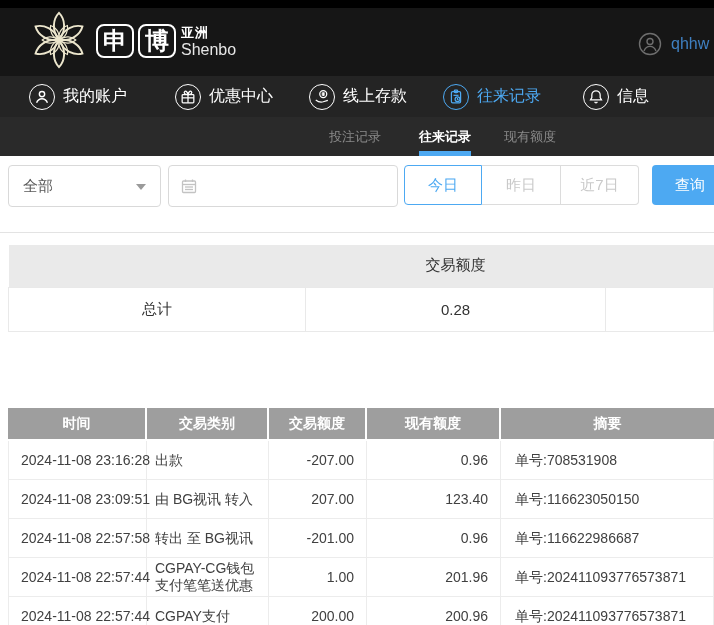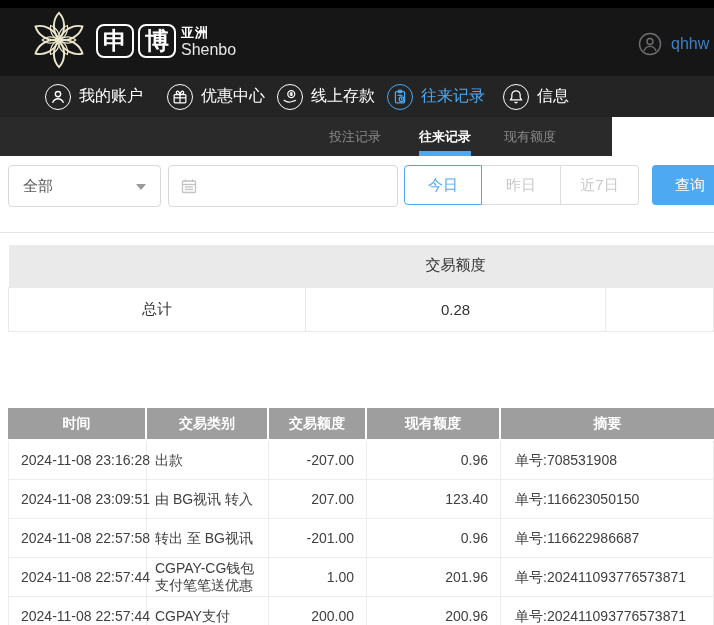--- a/index.html
+++ b/index.html
@@ -11,30 +11,30 @@
   .hdr-strip { position:absolute; left:0; top:0; width:714px; height:8px; background:#000; }
   .flower { position:absolute; left:30px; top:11px; }
   .logo-box { position:absolute; top:24px; width:38px; height:34px; border:2px solid #fff; border-radius:8px; color:#fff; font-size:24px; font-weight:bold; text-align:center; line-height:30px; }
   .lb1 { left:96px; } .lb2 { left:138px; }
   .logo-cn { position:absolute; left:181px; top:23px; color:#fff; font-size:13px; font-weight:bold; letter-spacing:1px; line-height:20px; }
   .logo-en { position:absolute; left:181px; top:43px; color:#e6e6e6; font-size:16px; line-height:13px; }
   .account { position:absolute; left:638px; top:32px; display:flex; align-items:center; gap:9px; }
   .account .uname { color:#3f80c2; font-size:16px; white-space:nowrap; }
 
   
-  .nav { position:absolute; left:0; top:76px; width:714px; height:41px; background:#242424; display:flex; align-items:center; padding-left:45px; gap:12px; }
+  .nav { position:absolute; left:0; top:76px; width:714px; height:41px; background:#242424; display:flex; align-items:center; padding-left:29px; gap:36px; }
   .nav-item:first-child { margin-right:12px; }
   .nav-item:last-child { margin-left:6px; }
   .nav-item { display:flex; align-items:center; gap:8px; color:#fff; font-size:16px; white-space:nowrap; flex:none; }
   .nav-item.active { color:#4da9f2; }
   .icirc { width:26px; height:26px; border:1.5px solid currentColor; border-radius:50%; display:flex; align-items:center; justify-content:center; flex:none; }
   .icirc svg { display:block; width:20px; height:20px; }
 
   
-  .subnav { position:absolute; left:0; top:117px; width:612px; height:39px; background:#2a2a2a; }
+  .subnav { position:absolute; left:0; top:117px; width:714px; height:39px; background:#2a2a2a; }
   .tab { position:absolute; top:0; height:39px; line-height:39px; font-size:13px; color:#8a8a8a; white-space:nowrap; }
   .tab.active { color:#fff; font-weight:bold; }
   .tab-line { position:absolute; left:419px; bottom:0; width:52px; height:5px; background:#4da9f2; }
 
   
   .filters { position:absolute; left:0; top:156px; width:714px; height:77px; background:#fff; border-bottom:1px solid #e3e3e3; }
   .select { position:absolute; left:8px; top:9px; width:153px; height:42px; border:1px solid #d9d9d9; border-radius:4px; font-size:15px; color:#595959; line-height:40px; padding-left:14px; }
   .select .caret { position:absolute; right:14px; top:18px; width:0; height:0; border-left:5px solid transparent; border-right:5px solid transparent; border-top:6px solid #9a9a9a; }
   .datebox { position:absolute; left:168px; top:9px; width:230px; height:42px; border:1px solid #d9d9d9; border-radius:4px; display:flex; align-items:center; padding-left:12px; gap:8px; color:#b8b8b8; font-size:15px; }
   .btngroup { position:absolute; left:404px; top:9px; height:42px; display:flex; }

